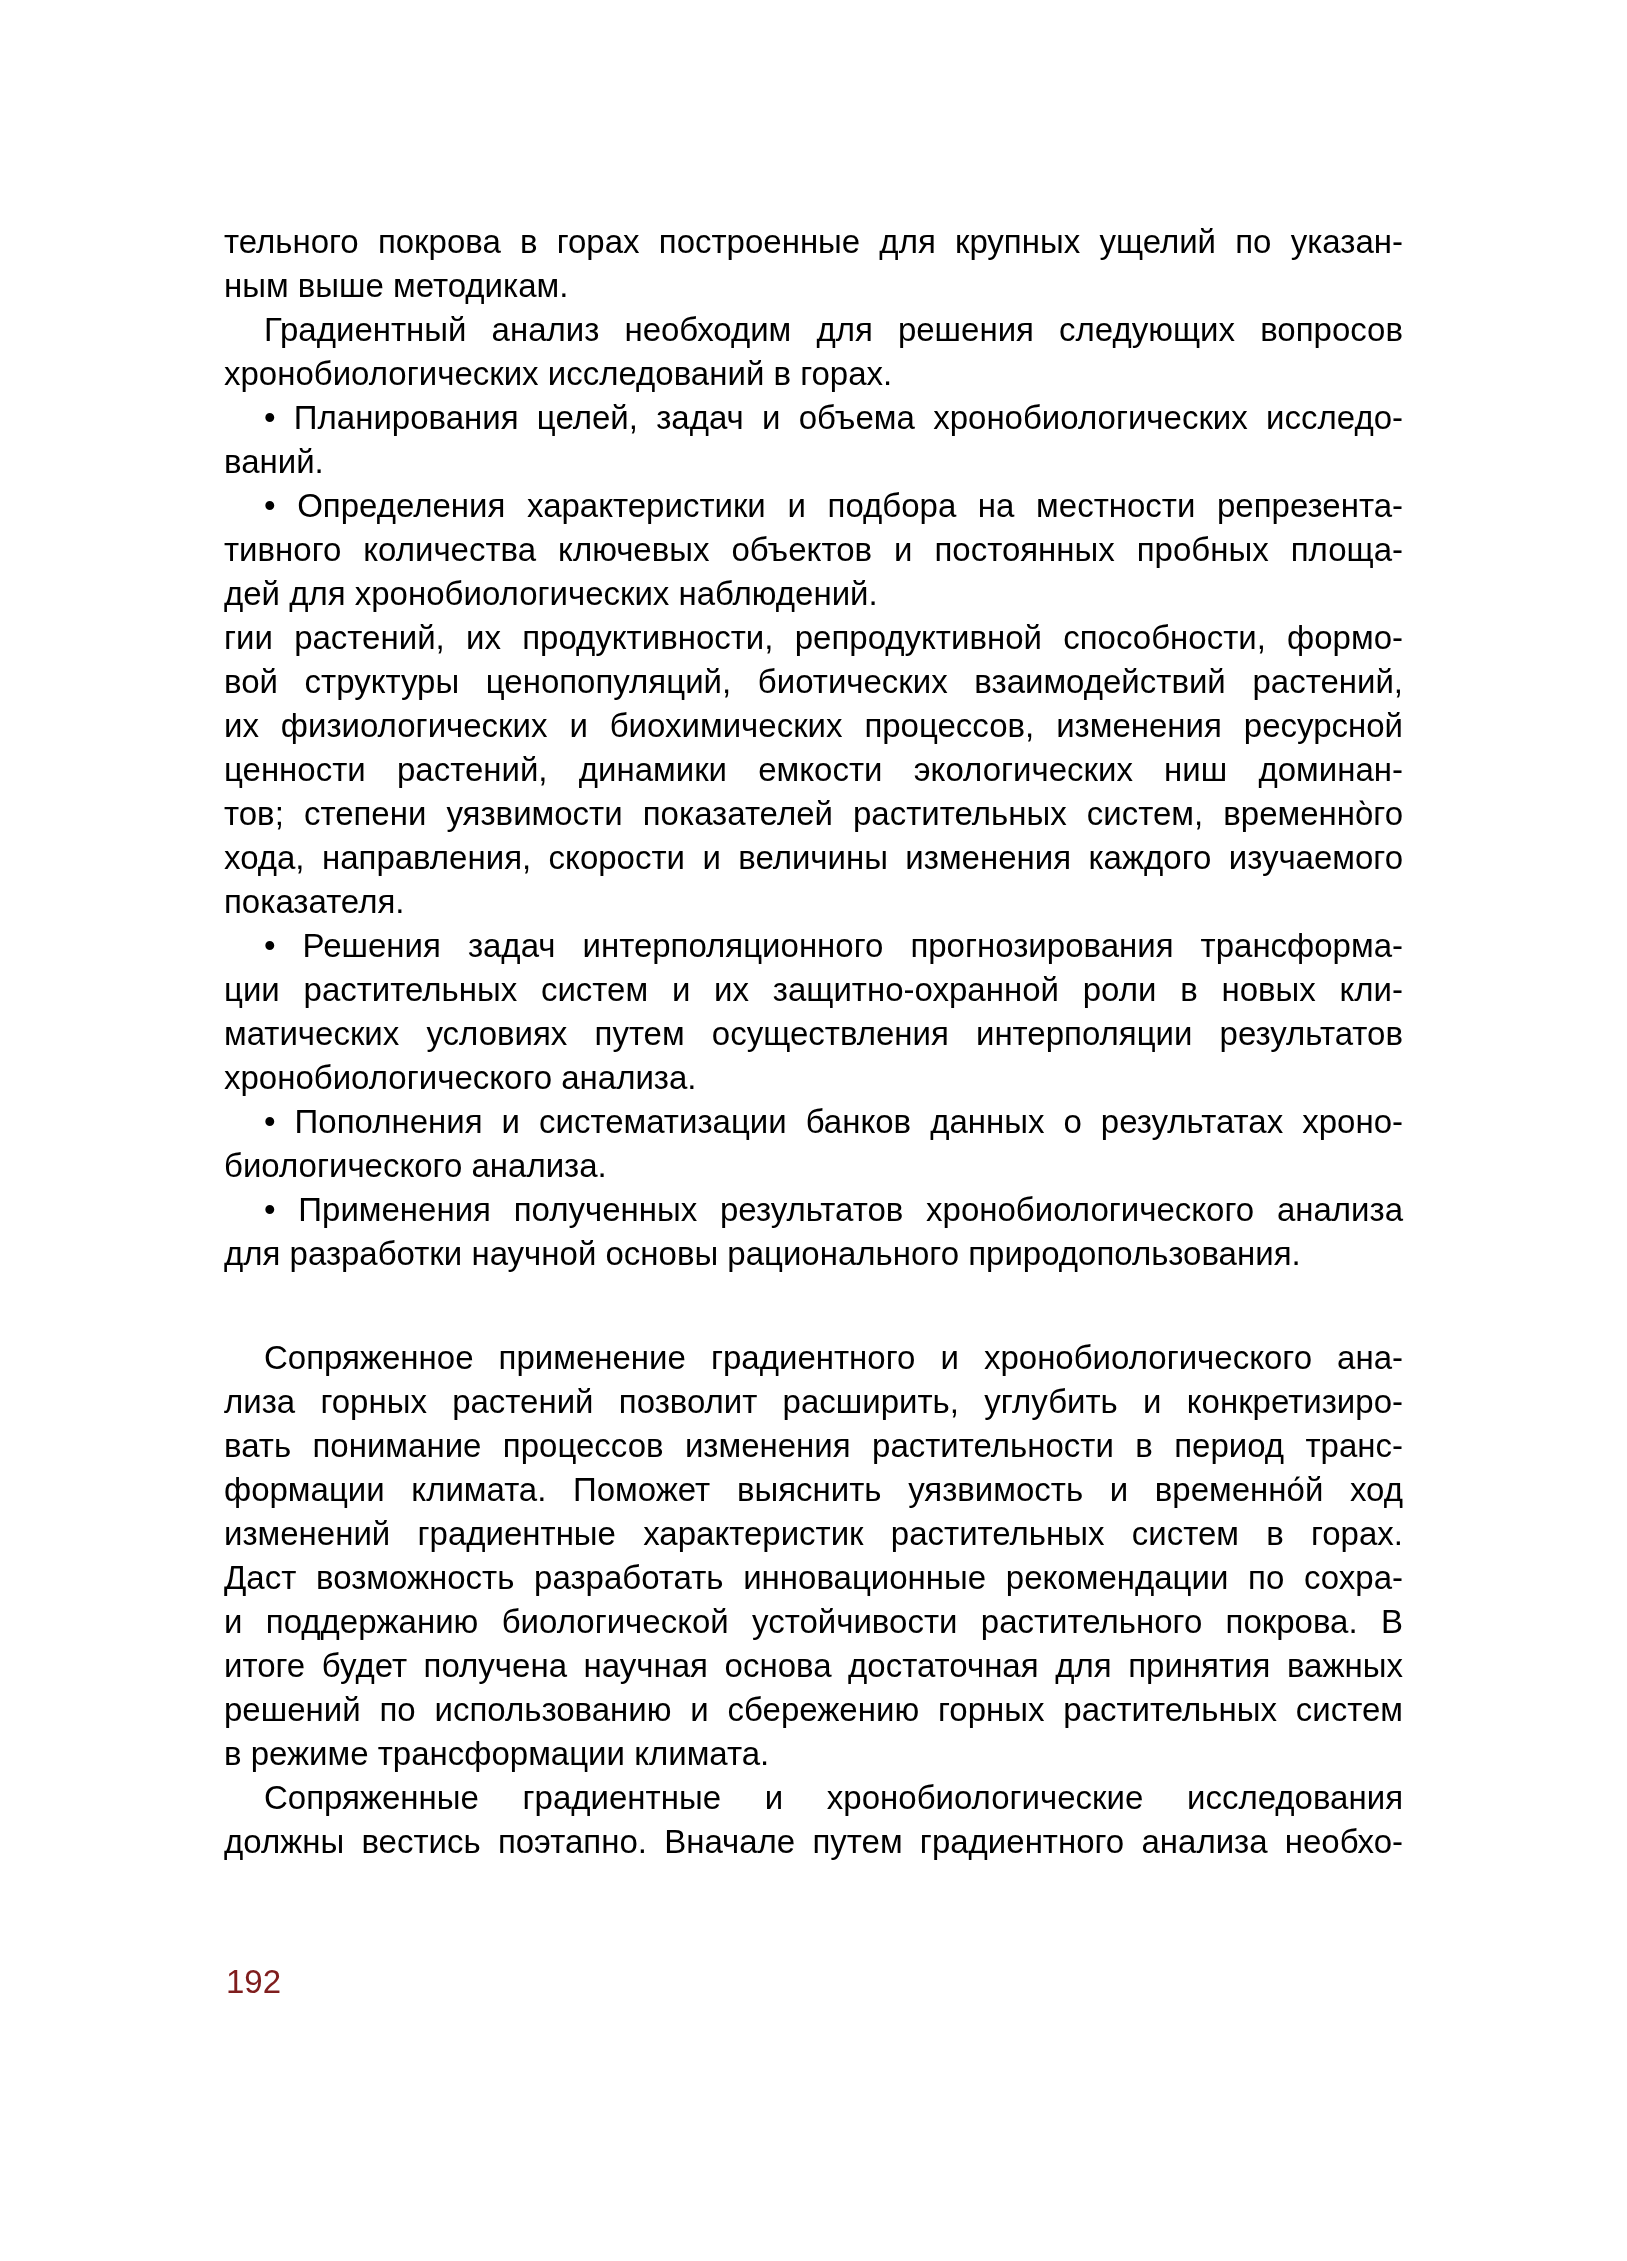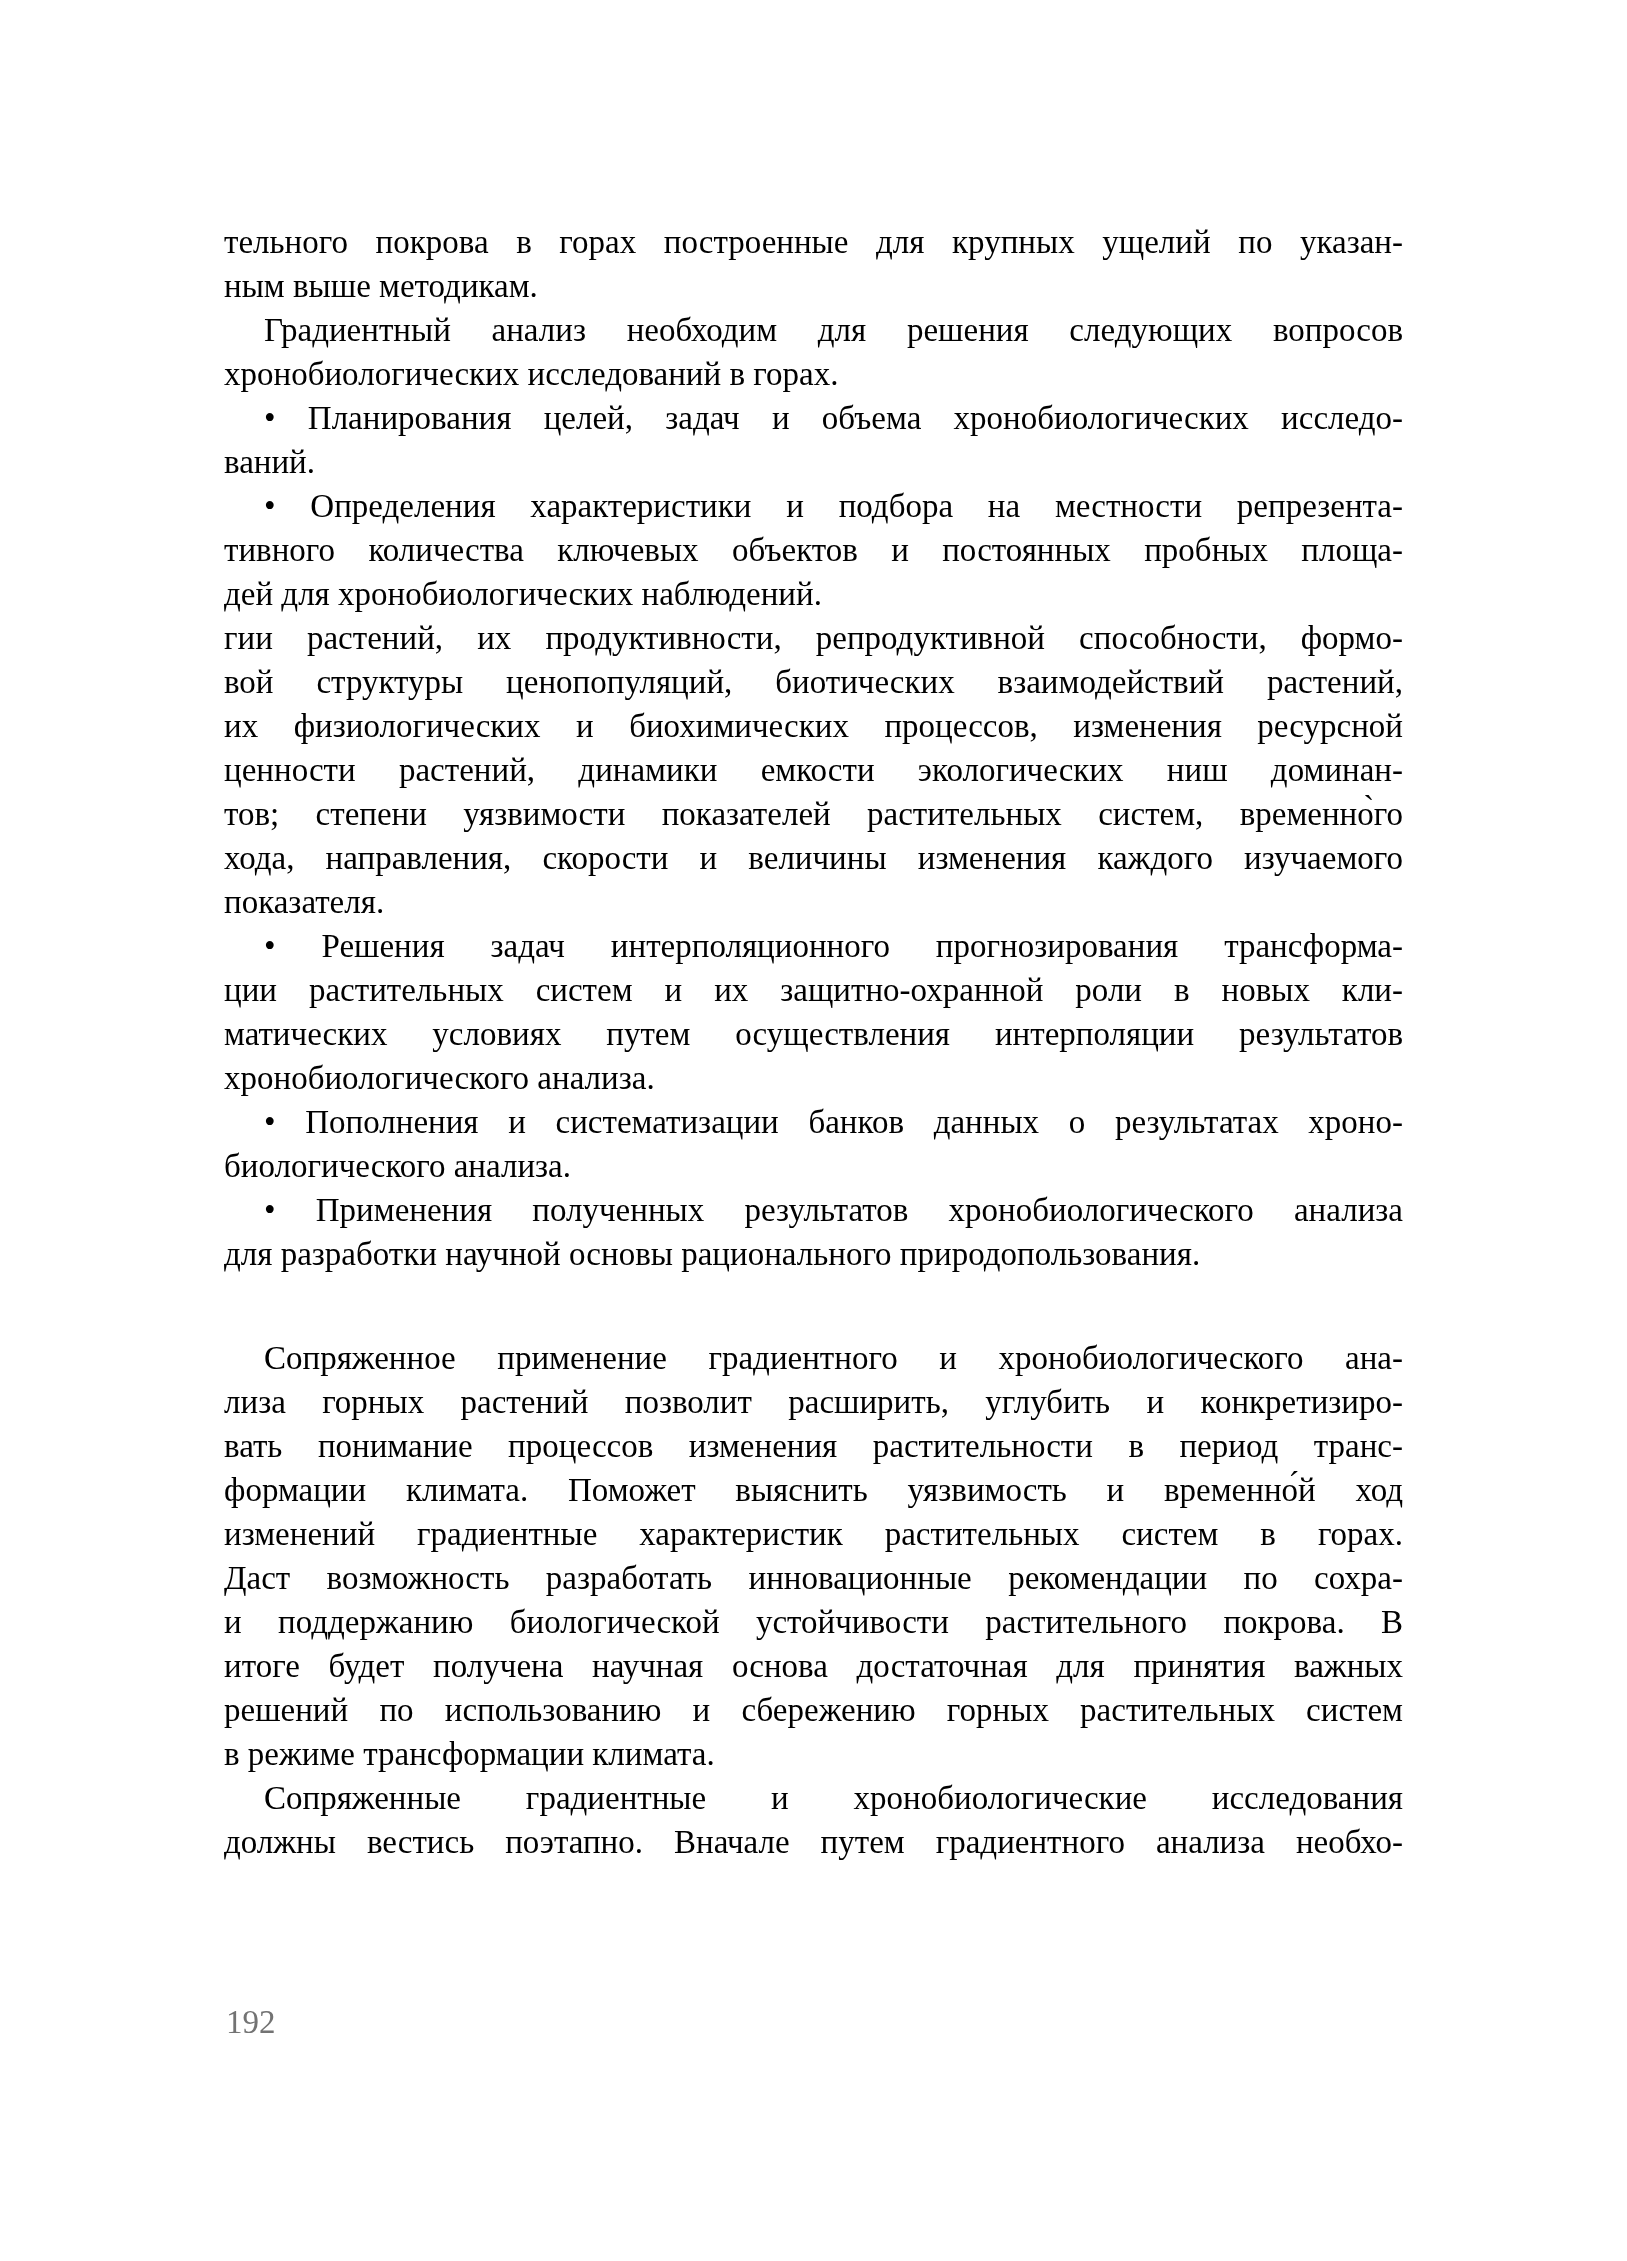--- a/index.html
+++ b/index.html
@@ -6,21 +6,21 @@
     margin: 0;
     padding: 0;
     background: #ffffff;
   }
   .book-page {
     position: relative;
     width: 1628px;
     height: 2261px;
     background: #ffffff;
     overflow: hidden;
-    font-family: Liberation Serif, serif;
+    font-family: Liberation Sans, sans-serif;
     color: #000000;
   }
   .text-block {
     position: absolute;
     left: 224px;
     top: 220px;
     width: 1179px;
     font-size: 33px;
     line-height: 44px;
     color: #000000;
@@ -34,24 +34,24 @@
   }
   .line.indent {
     text-indent: 40px;
   }
   .line.gap {
     margin-top: 60px;
   }
   .page-number {
     position: absolute;
     left: 226px;
-    top: 2000px;
+    top: 1960px;
     font-size: 33px;
     line-height: 44px;
-    color: #737373;
+    color: #7f1d1d;
   }
 </style>
 </head>
 <body>
 
 <div class="book-page">
   <div class="text-block">
       <div class="line justify">тельного покрова в горах построенные для крупных ущелий по указан-</div>
       <div class="line">ным выше методикам.</div>
       <div class="line indent justify">Градиентный анализ необходим для решения следующих вопросов</div>

